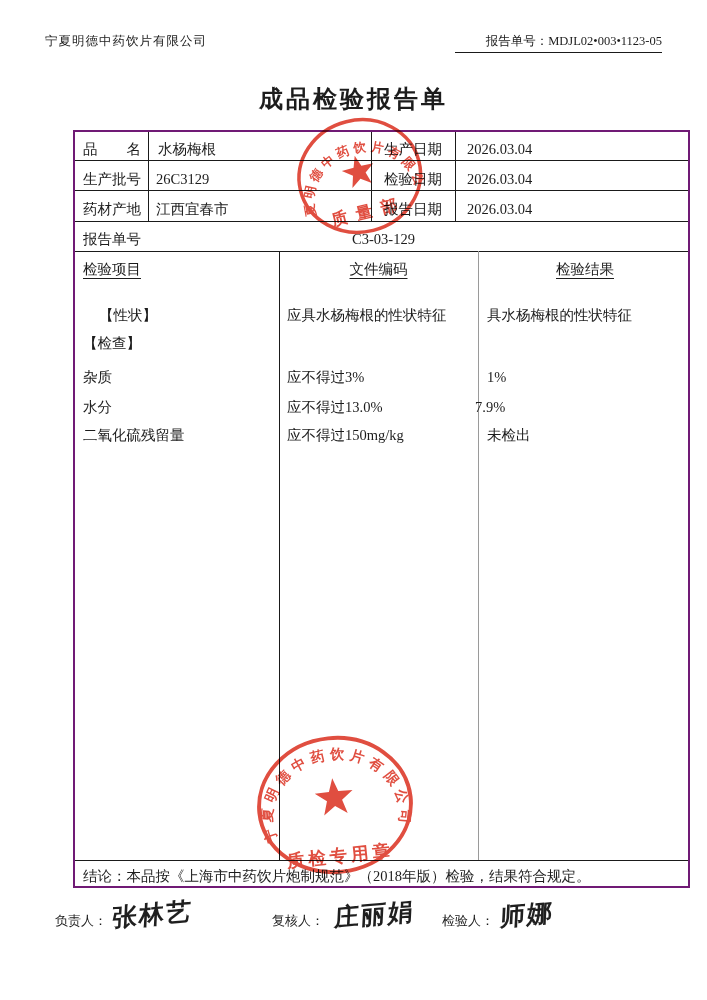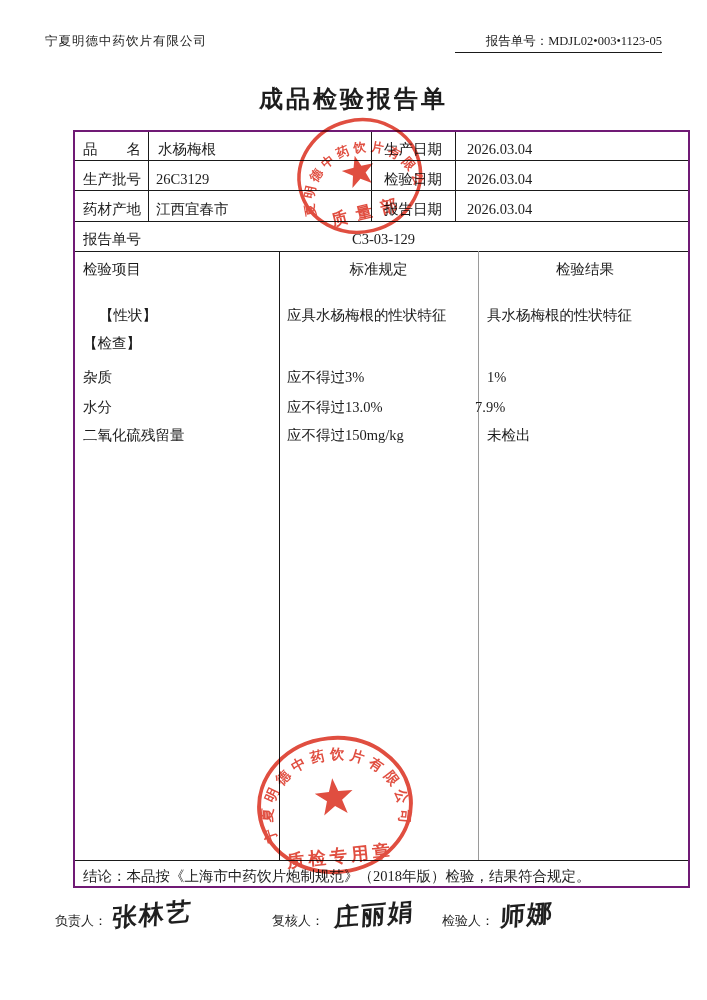--- a/index.html
+++ b/index.html
@@ -16,21 +16,21 @@
     left:0; top:83px; width:707px; text-align:center;
     font-family:"Liberation Sans","DejaVu Sans",sans-serif;
     font-size:24px; font-weight:bold; letter-spacing:3px;
   }
   .tbl { left:45px; top:130px; width:617px; height:758px; border:2px solid #701a75;margin-left:28px; }
   .hline { position:absolute; left:0; width:100%; height:0; border-top:1.5px solid #1a1a1a; }
   .vline { position:absolute; width:0; border-left:1.5px solid #1a1a1a; }
   .vline.gray { border-left-color:#9a9a9a; }
   .cell { position:absolute; font-size:14.5px; white-space:nowrap; line-height:20px; }
   .ctr { text-align:center; }
-  .uline { text-underline-offset:4px; }
+  .uline { text-decoration:underline; text-underline-offset:4px; }
   .sig-label { font-size:13px; }
   .sig {
     font-family:"DejaVu Sans",sans-serif; font-size:25px; font-weight:600;
     transform:rotate(-5deg) skewX(-8deg); color:#1f1f1f; letter-spacing:2px; white-space:nowrap;
   }
   .stamp { pointer-events:none; mix-blend-mode:multiply; opacity:0.9; }
 </style>
 </head>
 <body>
 
@@ -69,21 +69,21 @@
 
     <div class="cell" style="left:8px;   top:67px">药材产地</div>
     <div class="cell" style="left:81px;  top:67px">江西宜春市</div>
     <div class="cell ctr" style="left:296px; width:84px; top:67px">报告日期</div>
     <div class="cell" style="left:392px; top:67px">2026.03.04</div>
 
     <div class="cell" style="left:8px; top:97px">报告单号</div>
     <div class="cell ctr" style="left:0; width:617px; top:97px">C3-03-129</div>
 
     <div class="cell uline" style="left:8px; top:127px">检验项目</div>
-    <div class="cell ctr" style="left:204px; width:199px; top:127px"><span class="uline">标准规定</span></div>
+    <div class="cell ctr" style="left:204px; width:199px; top:127px"><span class="uline">文件编码</span></div>
     <div class="cell ctr" style="left:403px; width:214px; top:127px"><span class="uline">检验结果</span></div>
 
     <div class="cell" style="left:24px;   top:173px">【性状】</div>
     <div class="cell" style="left:212px; top:173px">应具水杨梅根的性状特征</div>
     <div class="cell" style="left:412px; top:173px">具水杨梅根的性状特征</div>
 
     <div class="cell" style="left:8px;   top:201px">【检查】</div>
     <div class="cell" style="left:212px; top:201px"></div>
     <div class="cell" style="left:412px; top:201px"></div>
 

